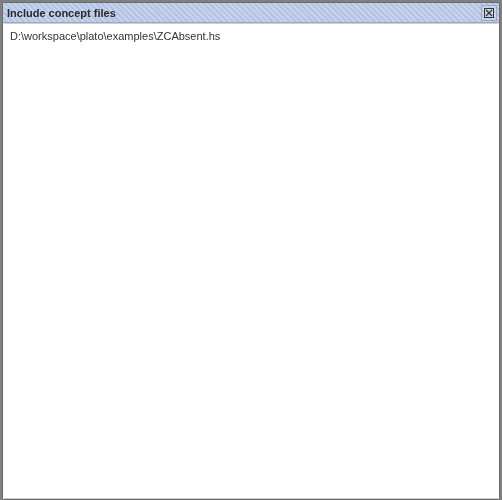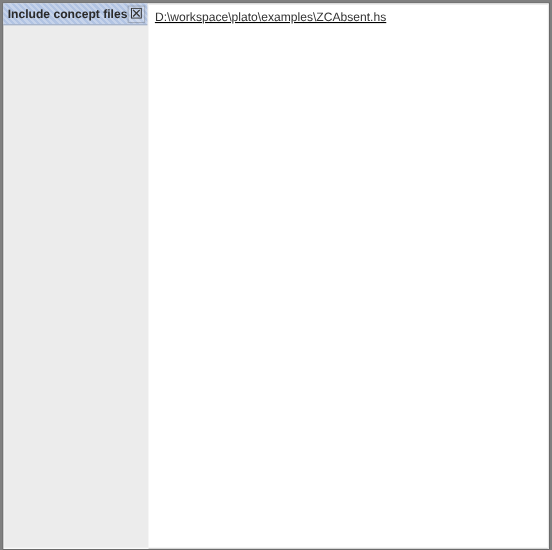--- a/index.html
+++ b/index.html
@@ -15,21 +15,21 @@
       overflow: hidden;
     }
     .dialog {
       width: 498px;
       height: 498px;
       margin: 2px;
       background: #ececec;
       border: 1px solid #6a6a6a;
       border-radius: 1px;
       display: flex;
-      flex-direction: row;
+      flex-direction: column;
       box-shadow: inset 0 0 0 1px #fafafa;
     }
     .titlebar {
       height: 20px;
       background: repeating-linear-gradient(
         45deg,
         #c6d3ea,
         #c6d3ea 2px,
         #b2c4e3 2px,
         #b2c4e3 4px
@@ -58,21 +58,20 @@
     }
     .close-btn svg {
       width: 10px;
       height: 10px;
     }
     .content {
       flex: 1;
       display: flex;
       flex-direction: column;
       padding: 0;
-      text-decoration: underline;
     }
     .list-area {
       flex: 1;
       background: #ffffff;
       border-top: 1px solid #d0d0d0;
       border-bottom: 1px solid #d0d0d0;
       margin: 0 1px;
       padding: 4px 6px;
       overflow: auto;
     }

